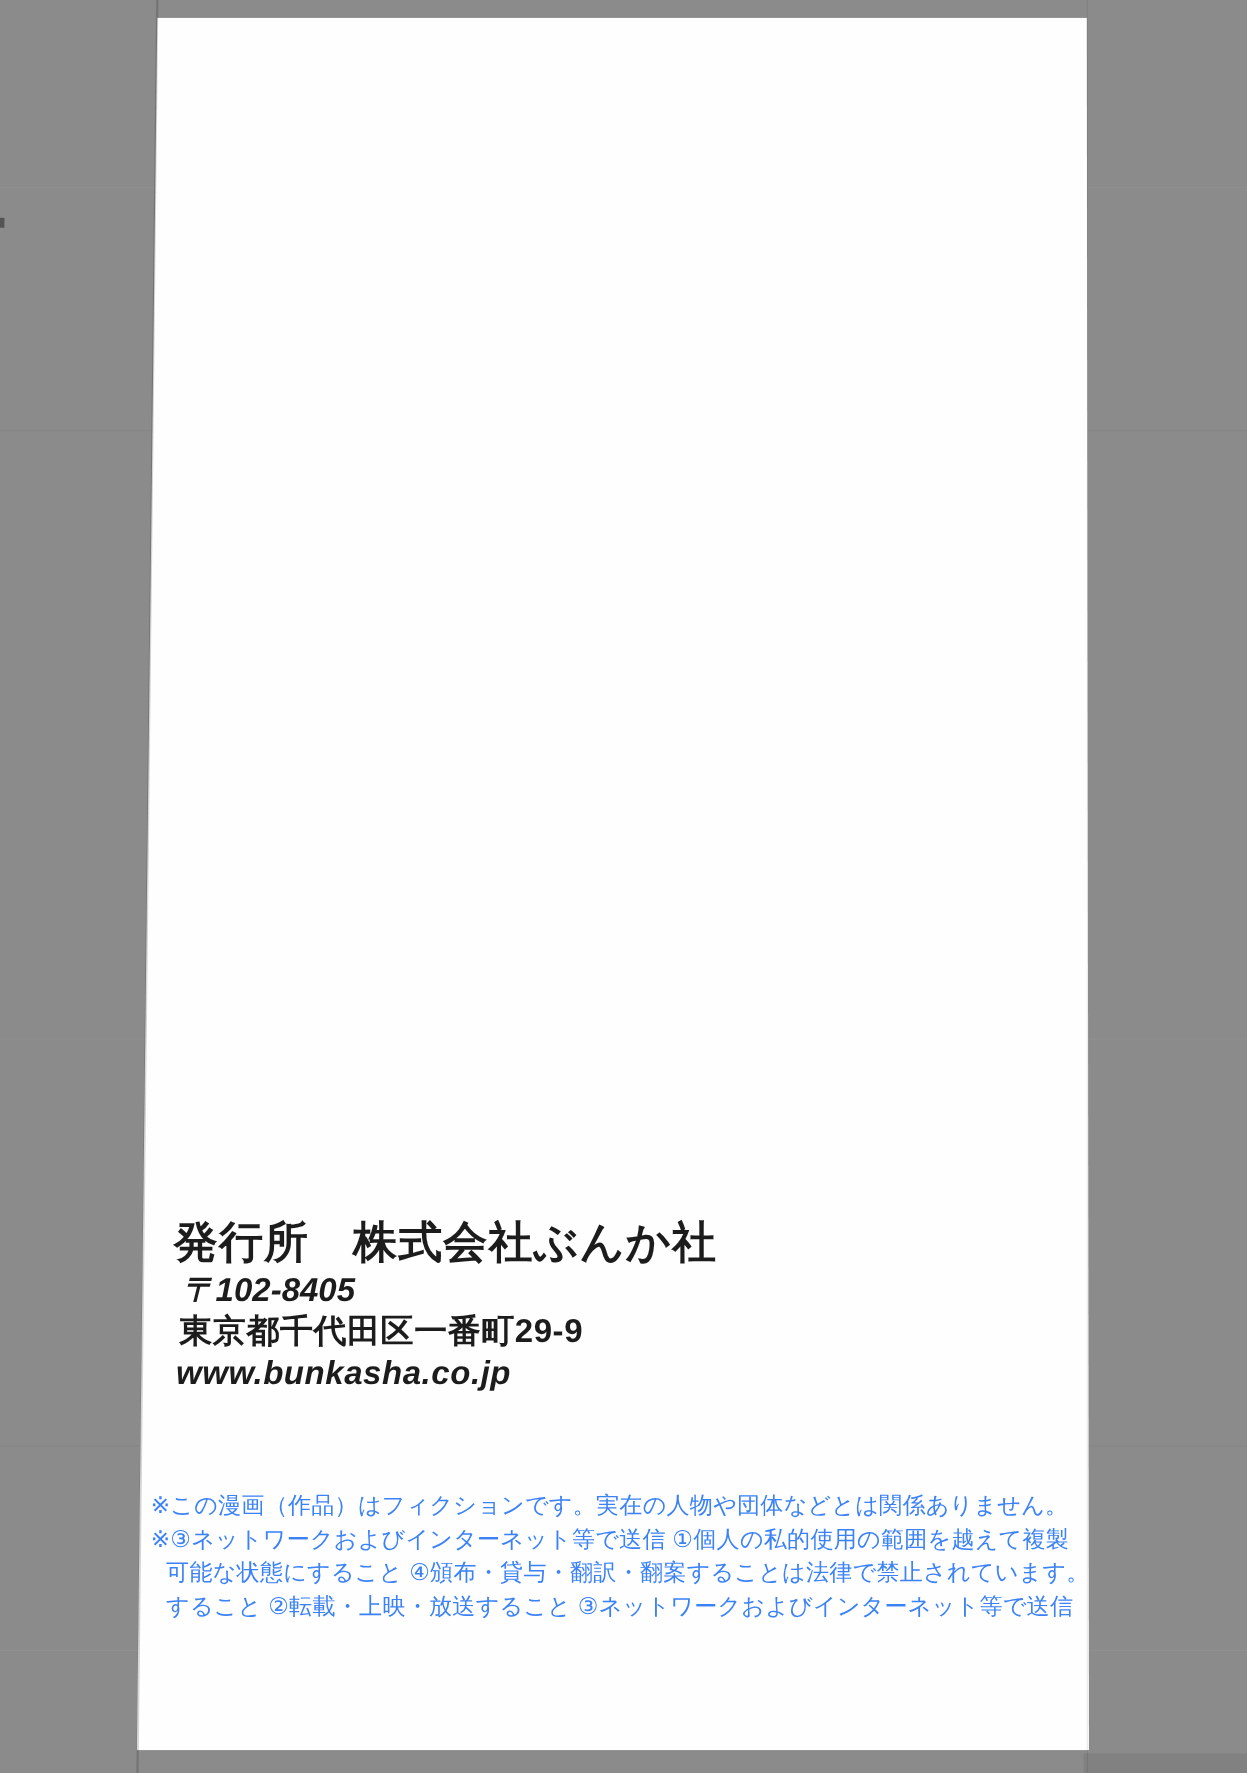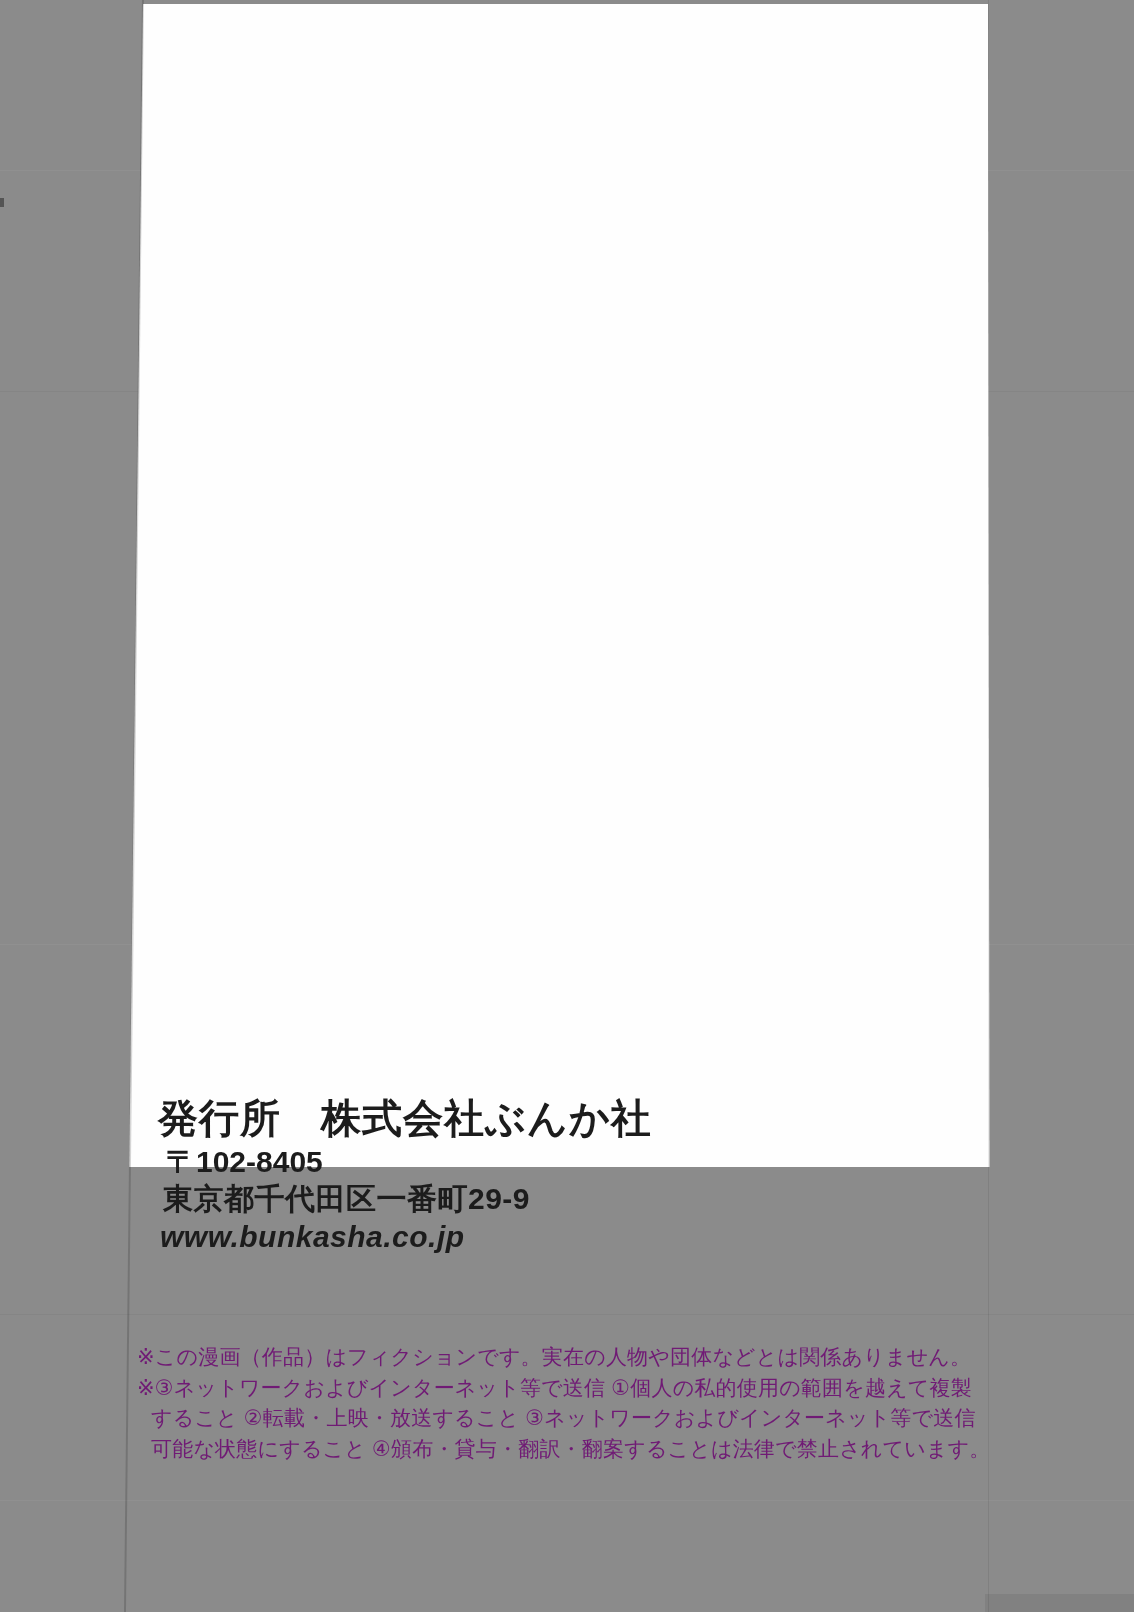--- a/index.html
+++ b/index.html
@@ -29,23 +29,23 @@
   }
   .seam.s1 { top: 170px; }
   .seam.s2 { top: 391px; background: rgba(0,0,0,0.04); }
   .seam.s3 { top: 944px; }
   .seam.s4 { top: 1314px; background: rgba(0,0,0,0.04); }
   .seam.s5 { top: 1500px; }
   
   .paper {
     position: absolute;
     left: 124px;
-    top: 4px;
+    top: 16px;
     width: 866px;
-    height: 1163px;
+    height: 1575px;
     background: #fefefe;
     clip-path: polygon(19px 0, 864px 0, 866px 1612px, 0 1612px);
     color: #1c1c1c;
   }
   
   .edge-left {
     position: absolute;
     left: 142px;
     top: -2px;
     width: 2px;
@@ -93,20 +93,21 @@
     margin-left: 40px;
   }
   .postal {
     position: absolute;
     left: 42px;
     top: 1141px;
     font-size: 30px;
     font-weight: 700;
     line-height: 34px;
     white-space: nowrap;
+    font-style: italic;
   }
   .address {
     position: absolute;
     left: 39px;
     top: 1178px;
     font-size: 30px;
     font-weight: 700;
     line-height: 34px;
     letter-spacing: 0.5px;
     white-space: nowrap;
@@ -125,21 +126,21 @@
   
   .disclaimer {
     position: absolute;
     left: 13px;
     top: 1338px;
     width: 860px;
     font-size: 21px;
     font-weight: 400;
     line-height: 30.6px;
     letter-spacing: 0.2px;
-    color: #701a75;
+    color: #3b82f6;
   }
   .dline {
     white-space: nowrap;
   }
   .dline.indent {
     padding-left: 14px;
   }
 </style>
 </head>
 <body>
@@ -160,22 +161,22 @@
 
     <div class="postal">〒102-8405</div>
 
     <div class="address">東京都千代田区一番町29-9</div>
 
     <div class="website">www.bunkasha.co.jp</div>
 
     <div class="disclaimer">
       <div class="dline">※この漫画（作品）はフィクションです。実在の人物や団体などとは関係ありません。</div>
       <div class="dline">※③ネットワークおよびインターネット等で送信 ①個人の私的使用の範囲を越えて複製</div>
+      <div class="dline indent">可能な状態にすること ④頒布・貸与・翻訳・翻案することは法律で禁止されています。</div>
       <div class="dline indent">すること ②転載・上映・放送すること ③ネットワークおよびインターネット等で送信</div>
-      <div class="dline indent">可能な状態にすること ④頒布・貸与・翻訳・翻案することは法律で禁止されています。</div>
     </div>
 
   </div>
 
   <div class="edge-left"></div>
   <div class="edge-right"></div>
   <div class="artifact-tick"></div>
   <div class="artifact-corner"></div>
 
 </div>

